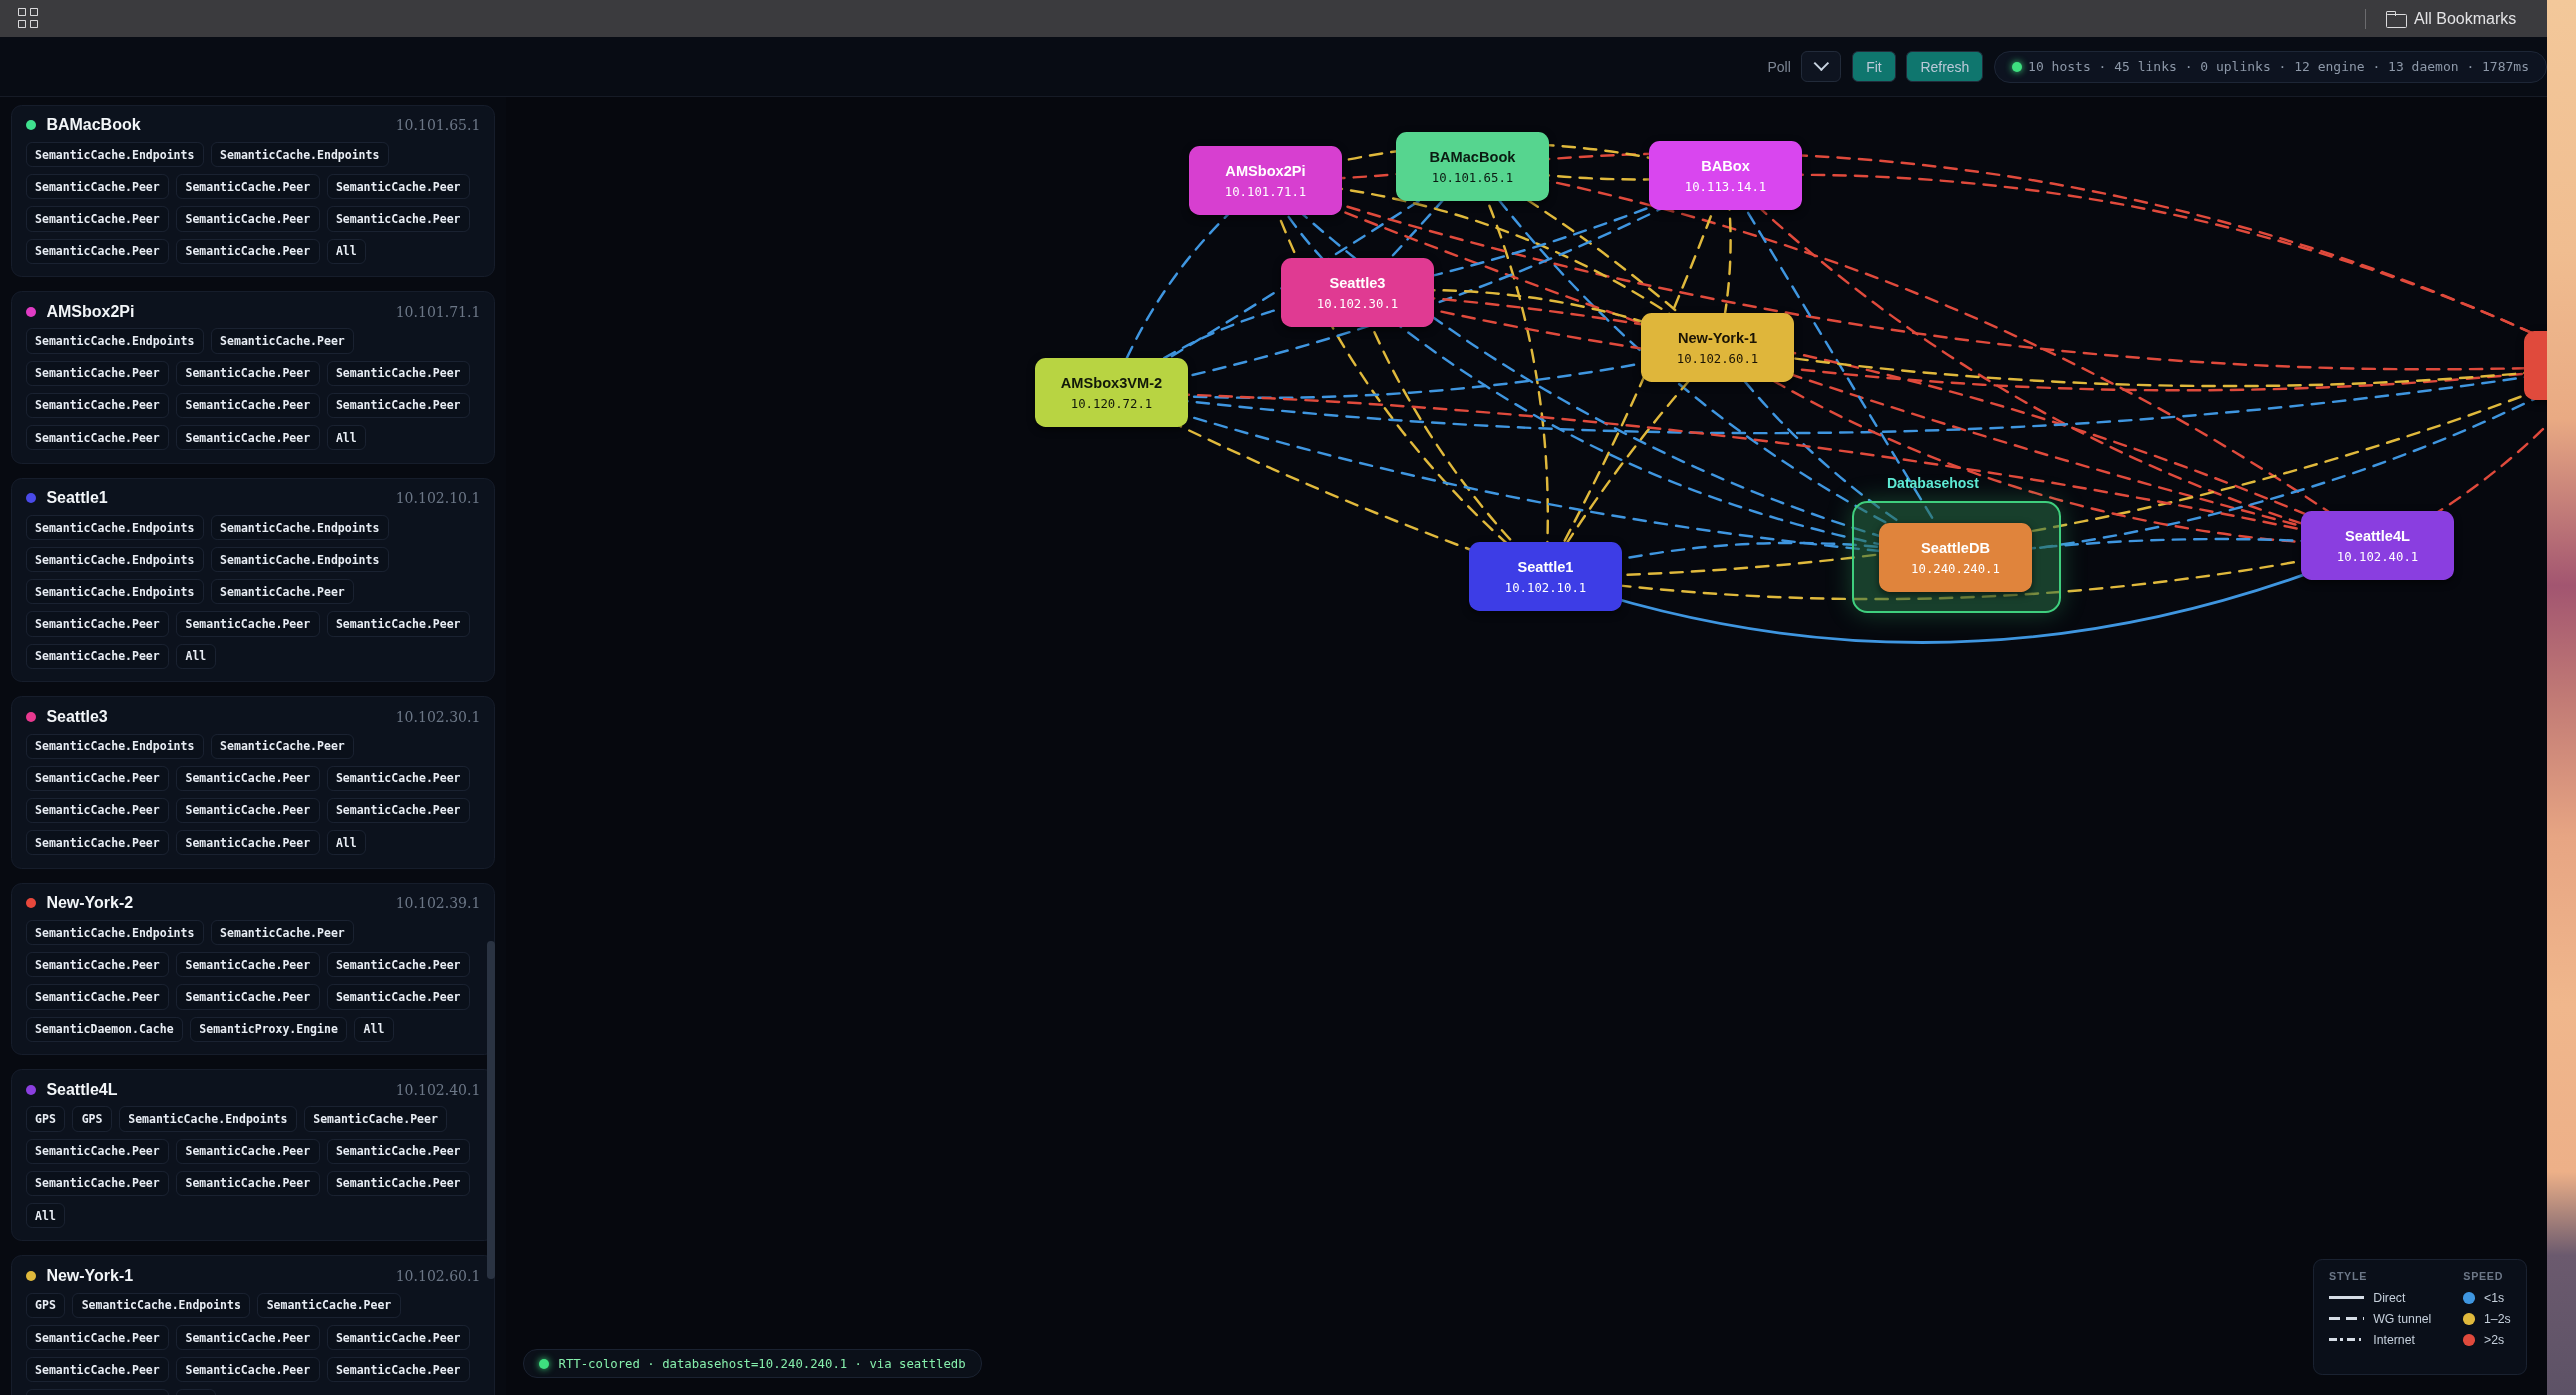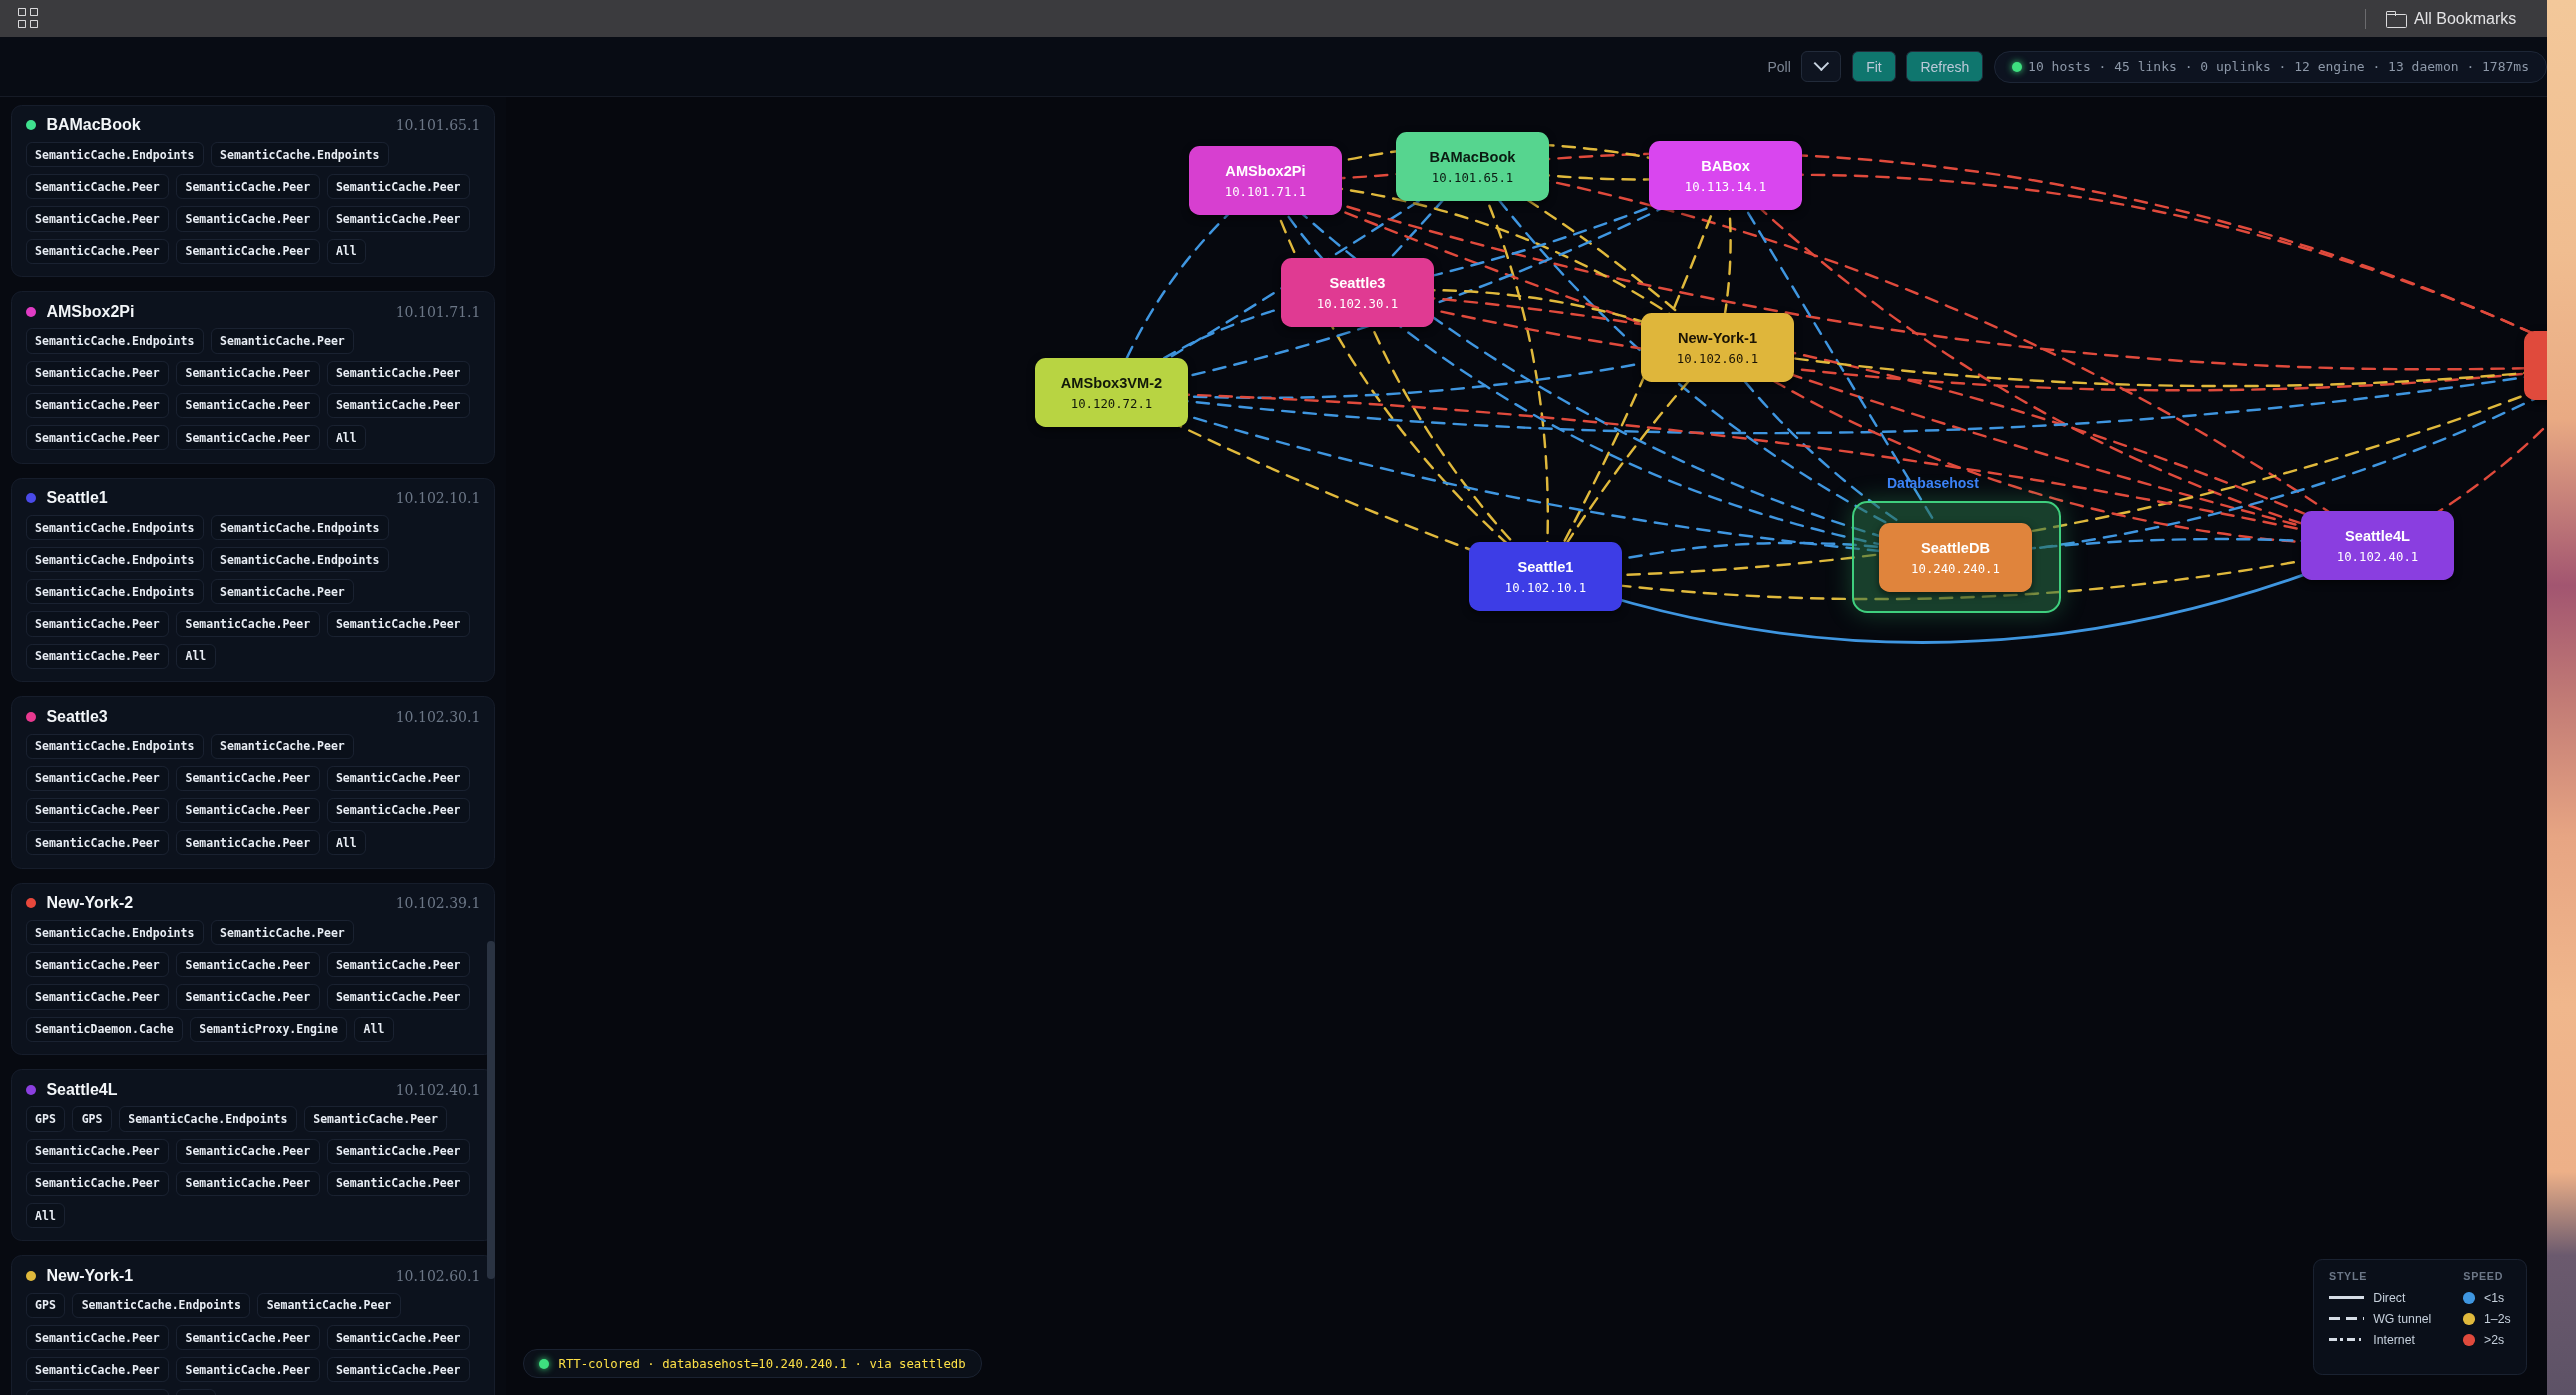--- a/index.html
+++ b/index.html
@@ -163,21 +163,21 @@
   }
   .node .n-name { font-size: 14.6px; font-weight: 700; line-height: 1.25; }
   .node .n-ip { font-size: 12.3px; font-family: "DejaVu Sans Mono", monospace; margin-top: 3.8px; }
 
   .group-box {
     position: absolute; border: 2.3px solid #3fcf7e; border-radius: 15.3px;
     background: rgba(40,110,70,0.55);
     box-shadow: 0 0 26px rgba(60,200,120,0.30);
   }
   .group-label {
-    position: absolute; color: #3b82f6; font-size: 14px; font-weight: 600;
+    position: absolute; color: #5eead4; font-size: 14px; font-weight: 600;
   }
 
   
   .legend {
     position: absolute; right: 20px; bottom: 21.5px;
     background: #0a0f19; border: 0.8px solid #1a2231; border-radius: 9.2px;
     padding: 10.7px 15.3px 10.7px 15.3px;
     display: flex; gap: 32px;
     z-index: 6;
   }
@@ -191,21 +191,21 @@
   .lseg.solid { background: #d6dde6; }
   .lseg.dashed { background: repeating-linear-gradient(90deg,#d6dde6 0 10.7px,transparent 10.7px 17px); }
   .lseg.dotdash { background: repeating-linear-gradient(90deg,#d6dde6 0 7.7px,transparent 7.7px 11.5px,#d6dde6 11.5px 14px,transparent 14px 18.4px); }
   .ldot { width: 11.5px; height: 11.5px; border-radius: 50%; flex: none; }
 
   
   .status-pill {
     position: absolute; left: 17px; bottom: 18.4px;
     background: #0b1019; border: 0.8px solid #1a2231; border-radius: 14px;
     padding: 6.1px 15.3px; display: flex; align-items: center; gap: 9.2px;
-    color: #fde047; font-size: 12.3px;
+    color: #86efac; font-size: 12.3px;
     font-family: "DejaVu Sans Mono", monospace;
     z-index: 6;
   }
 </style>
 </head>
 <body>
 
 <div class="desktop-bg"></div>
 
 <div class="browser-chrome">

